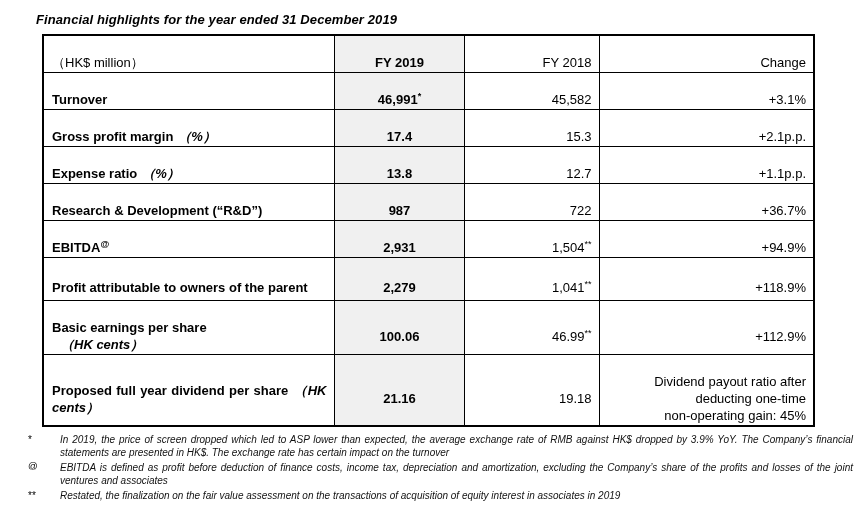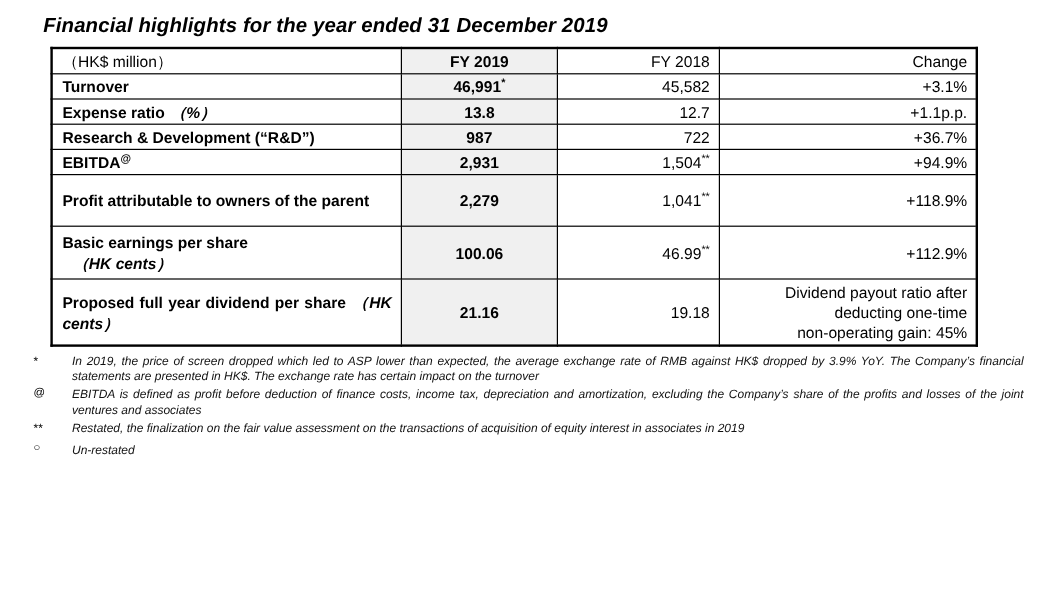--- a/index.html
+++ b/index.html
@@ -3,32 +3,32 @@
 <meta charset="utf-8">
 <style>
   html,body{margin:0;padding:0;}
   body{
     width:867px;height:508px;overflow:hidden;background:#ffffff;color:#000;
     font-family:"Liberation Sans","DejaVu Sans",sans-serif;
     position:relative;
   }
   .doc-title{
     margin:12px 0 7px 36px;
-    font-size:17px;font-weight:bold;font-style:italic;
+    font-size:13px;font-weight:bold;font-style:italic;
     letter-spacing:.1px;
   }
   table.fin{
     border-collapse:collapse;table-layout:fixed;
     margin-left:42px;width:771px;
     border:2px solid #000;
   }
   table.fin td{
     border:1.5px solid #000;
     font-size:13px;line-height:17px;
-    padding:2px 7px 1px 8px;
+    padding:18px 7px 1px 8px;
     vertical-align:middle;
     overflow:hidden;
   }
   
   td.c-label{font-weight:bold;text-align:left;}
   td.c-2019{font-weight:bold;text-align:center;background:#f0f0f0;}
   td.c-2018{text-align:right;}
   td.c-change{text-align:right;}
   td.head-label{font-weight:normal;}
   td.justify{text-align:justify;}
@@ -80,20 +80,26 @@
     <td class="c-change">Change</td>
   </tr>
 
   <tr class="r-single">
     <td class="c-label"><span>Turnover</span></td>
     <td class="c-2019"><span>46,991</span><sup class="mark">*</sup></td>
     <td class="c-2018"><span>45,582</span><sup class="mark"></sup></td>
     <td class="c-change">+3.1%</td>
   </tr>
 
+  <tr class="r-single">
+    <td class="c-label"><span>Gross profit margin</span><i class="unit unit-gap">（%）</i></td>
+    <td class="c-2019"><span>17.4</span><sup class="mark"></sup></td>
+    <td class="c-2018"><span>15.3</span><sup class="mark"></sup></td>
+    <td class="c-change">+2.1p.p.</td>
+  </tr>
 
   <tr class="r-single">
     <td class="c-label"><span>Expense ratio</span><i class="unit unit-gap">（%）</i></td>
     <td class="c-2019"><span>13.8</span><sup class="mark"></sup></td>
     <td class="c-2018"><span>12.7</span><sup class="mark"></sup></td>
     <td class="c-change">+1.1p.p.</td>
   </tr>
 
   <tr class="r-single">
     <td class="c-label"><span>Research &amp; Development (“R&amp;D”)</span></td>

